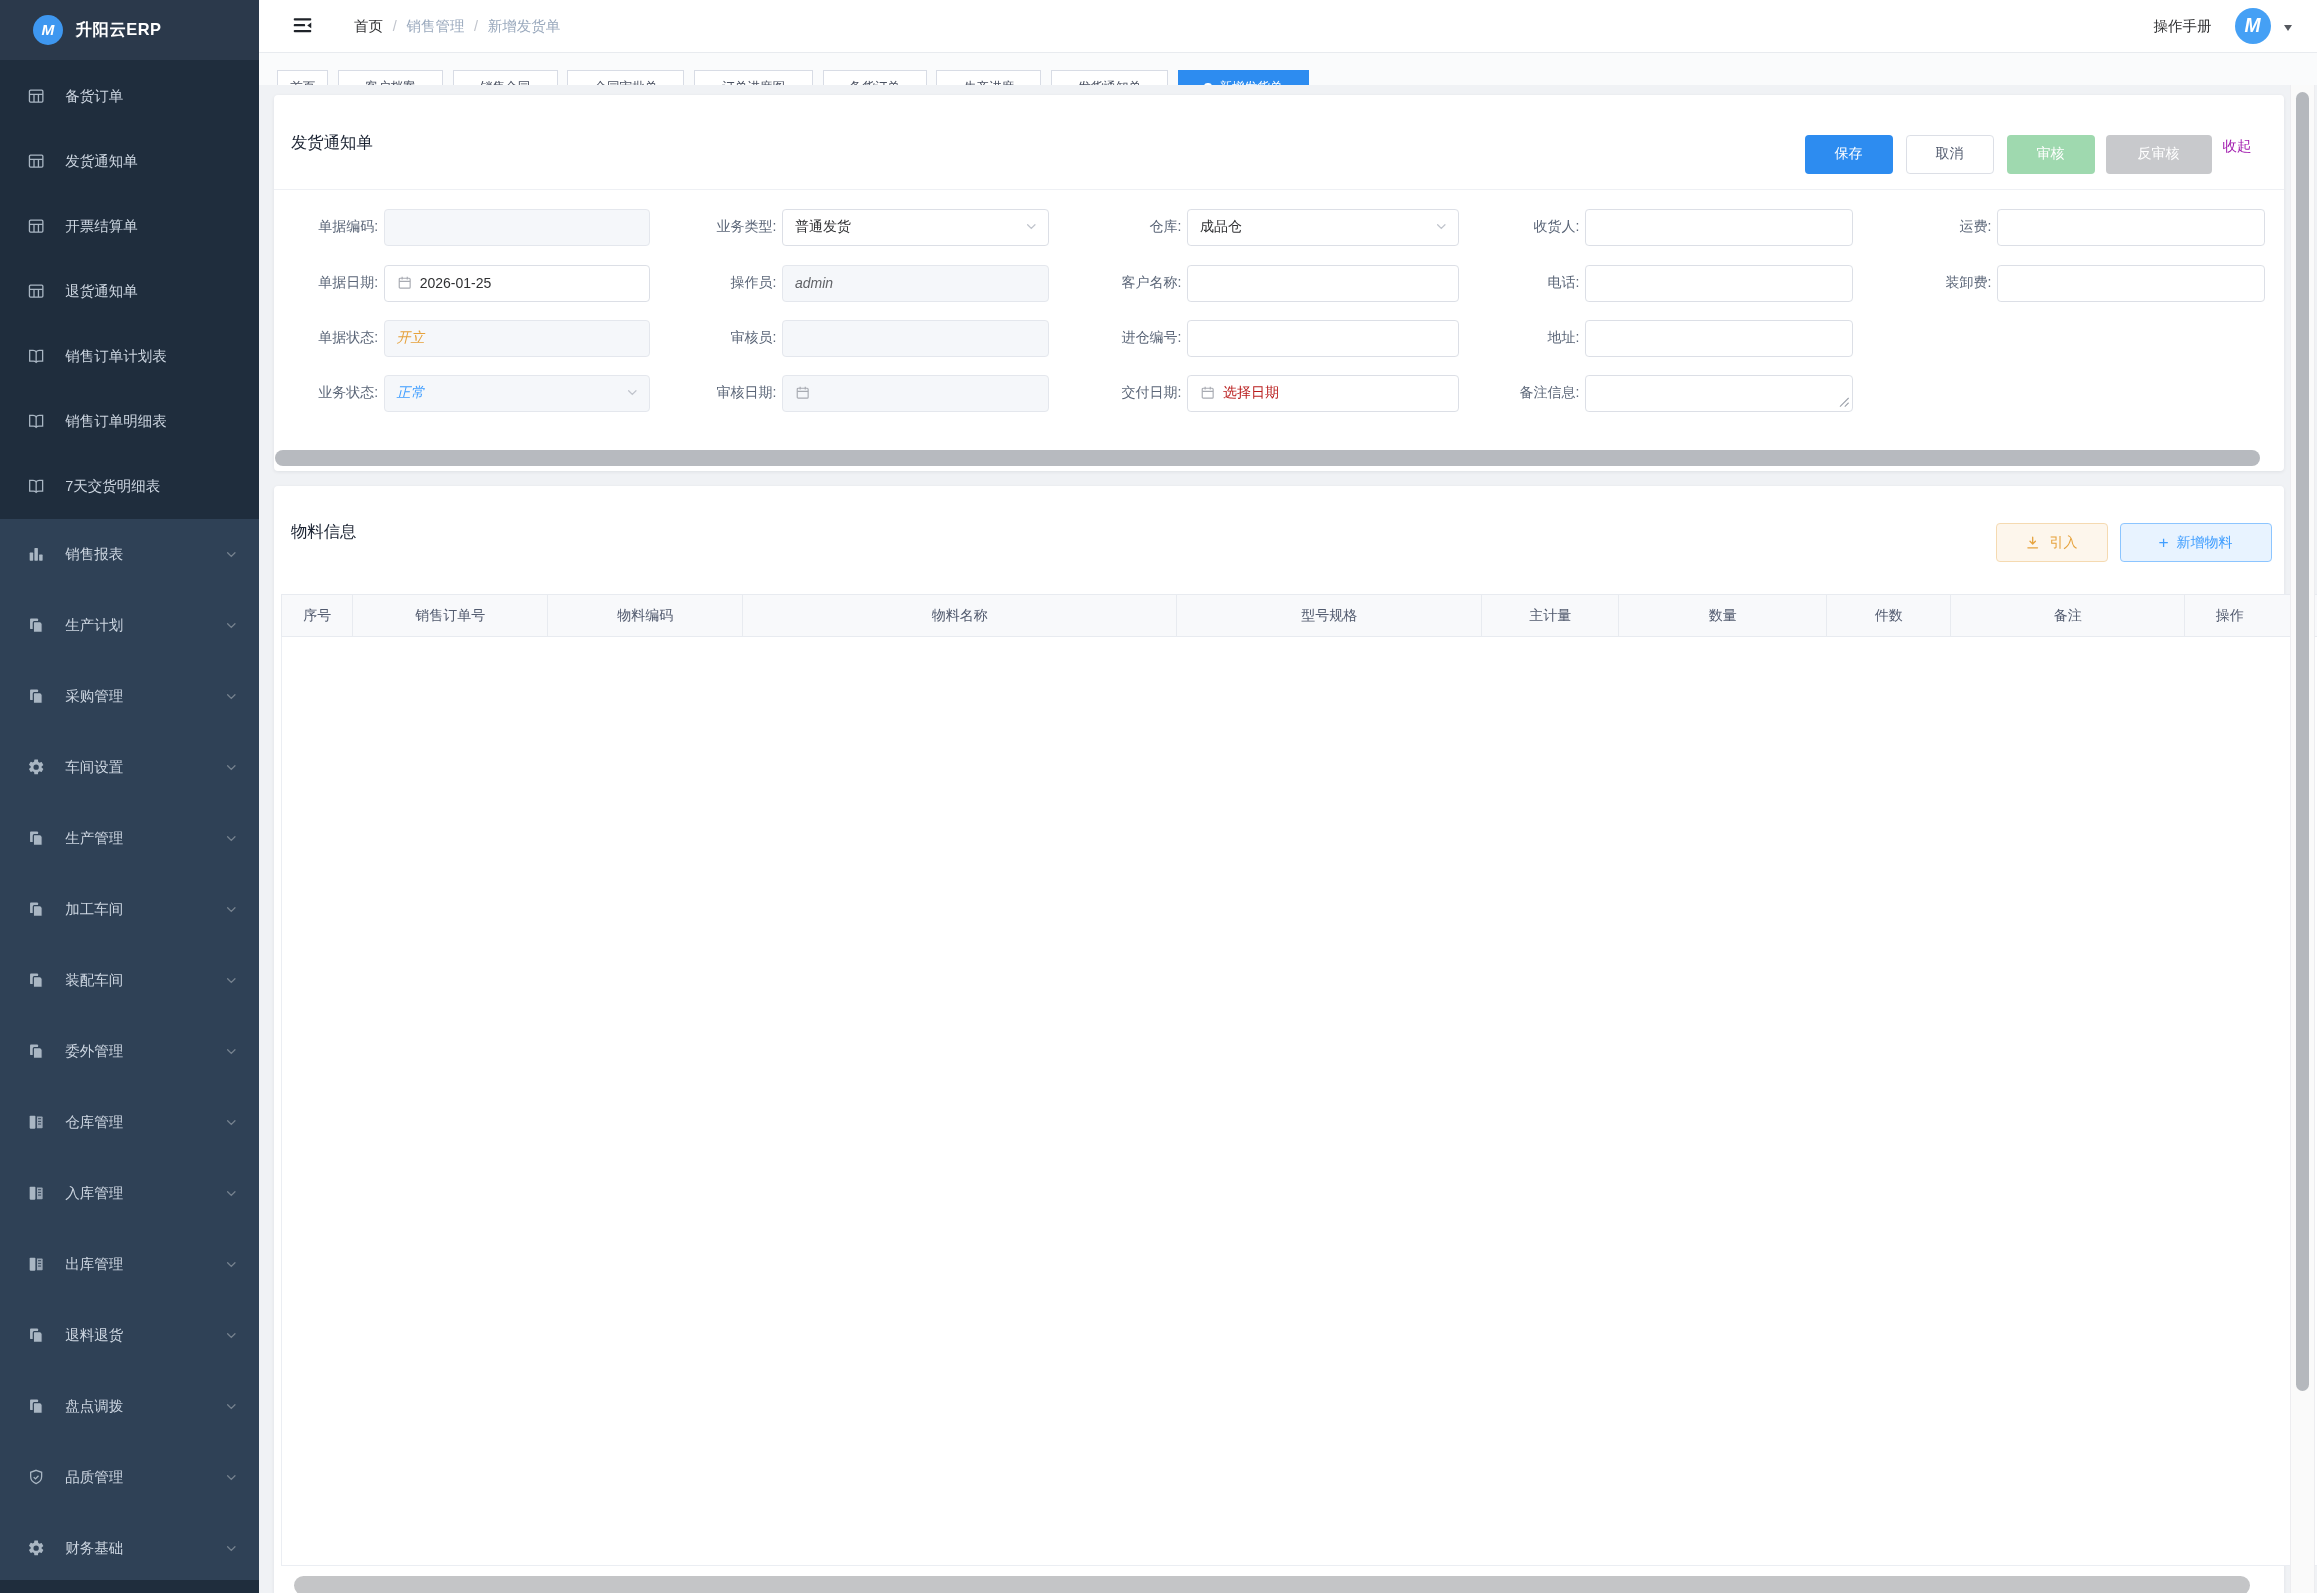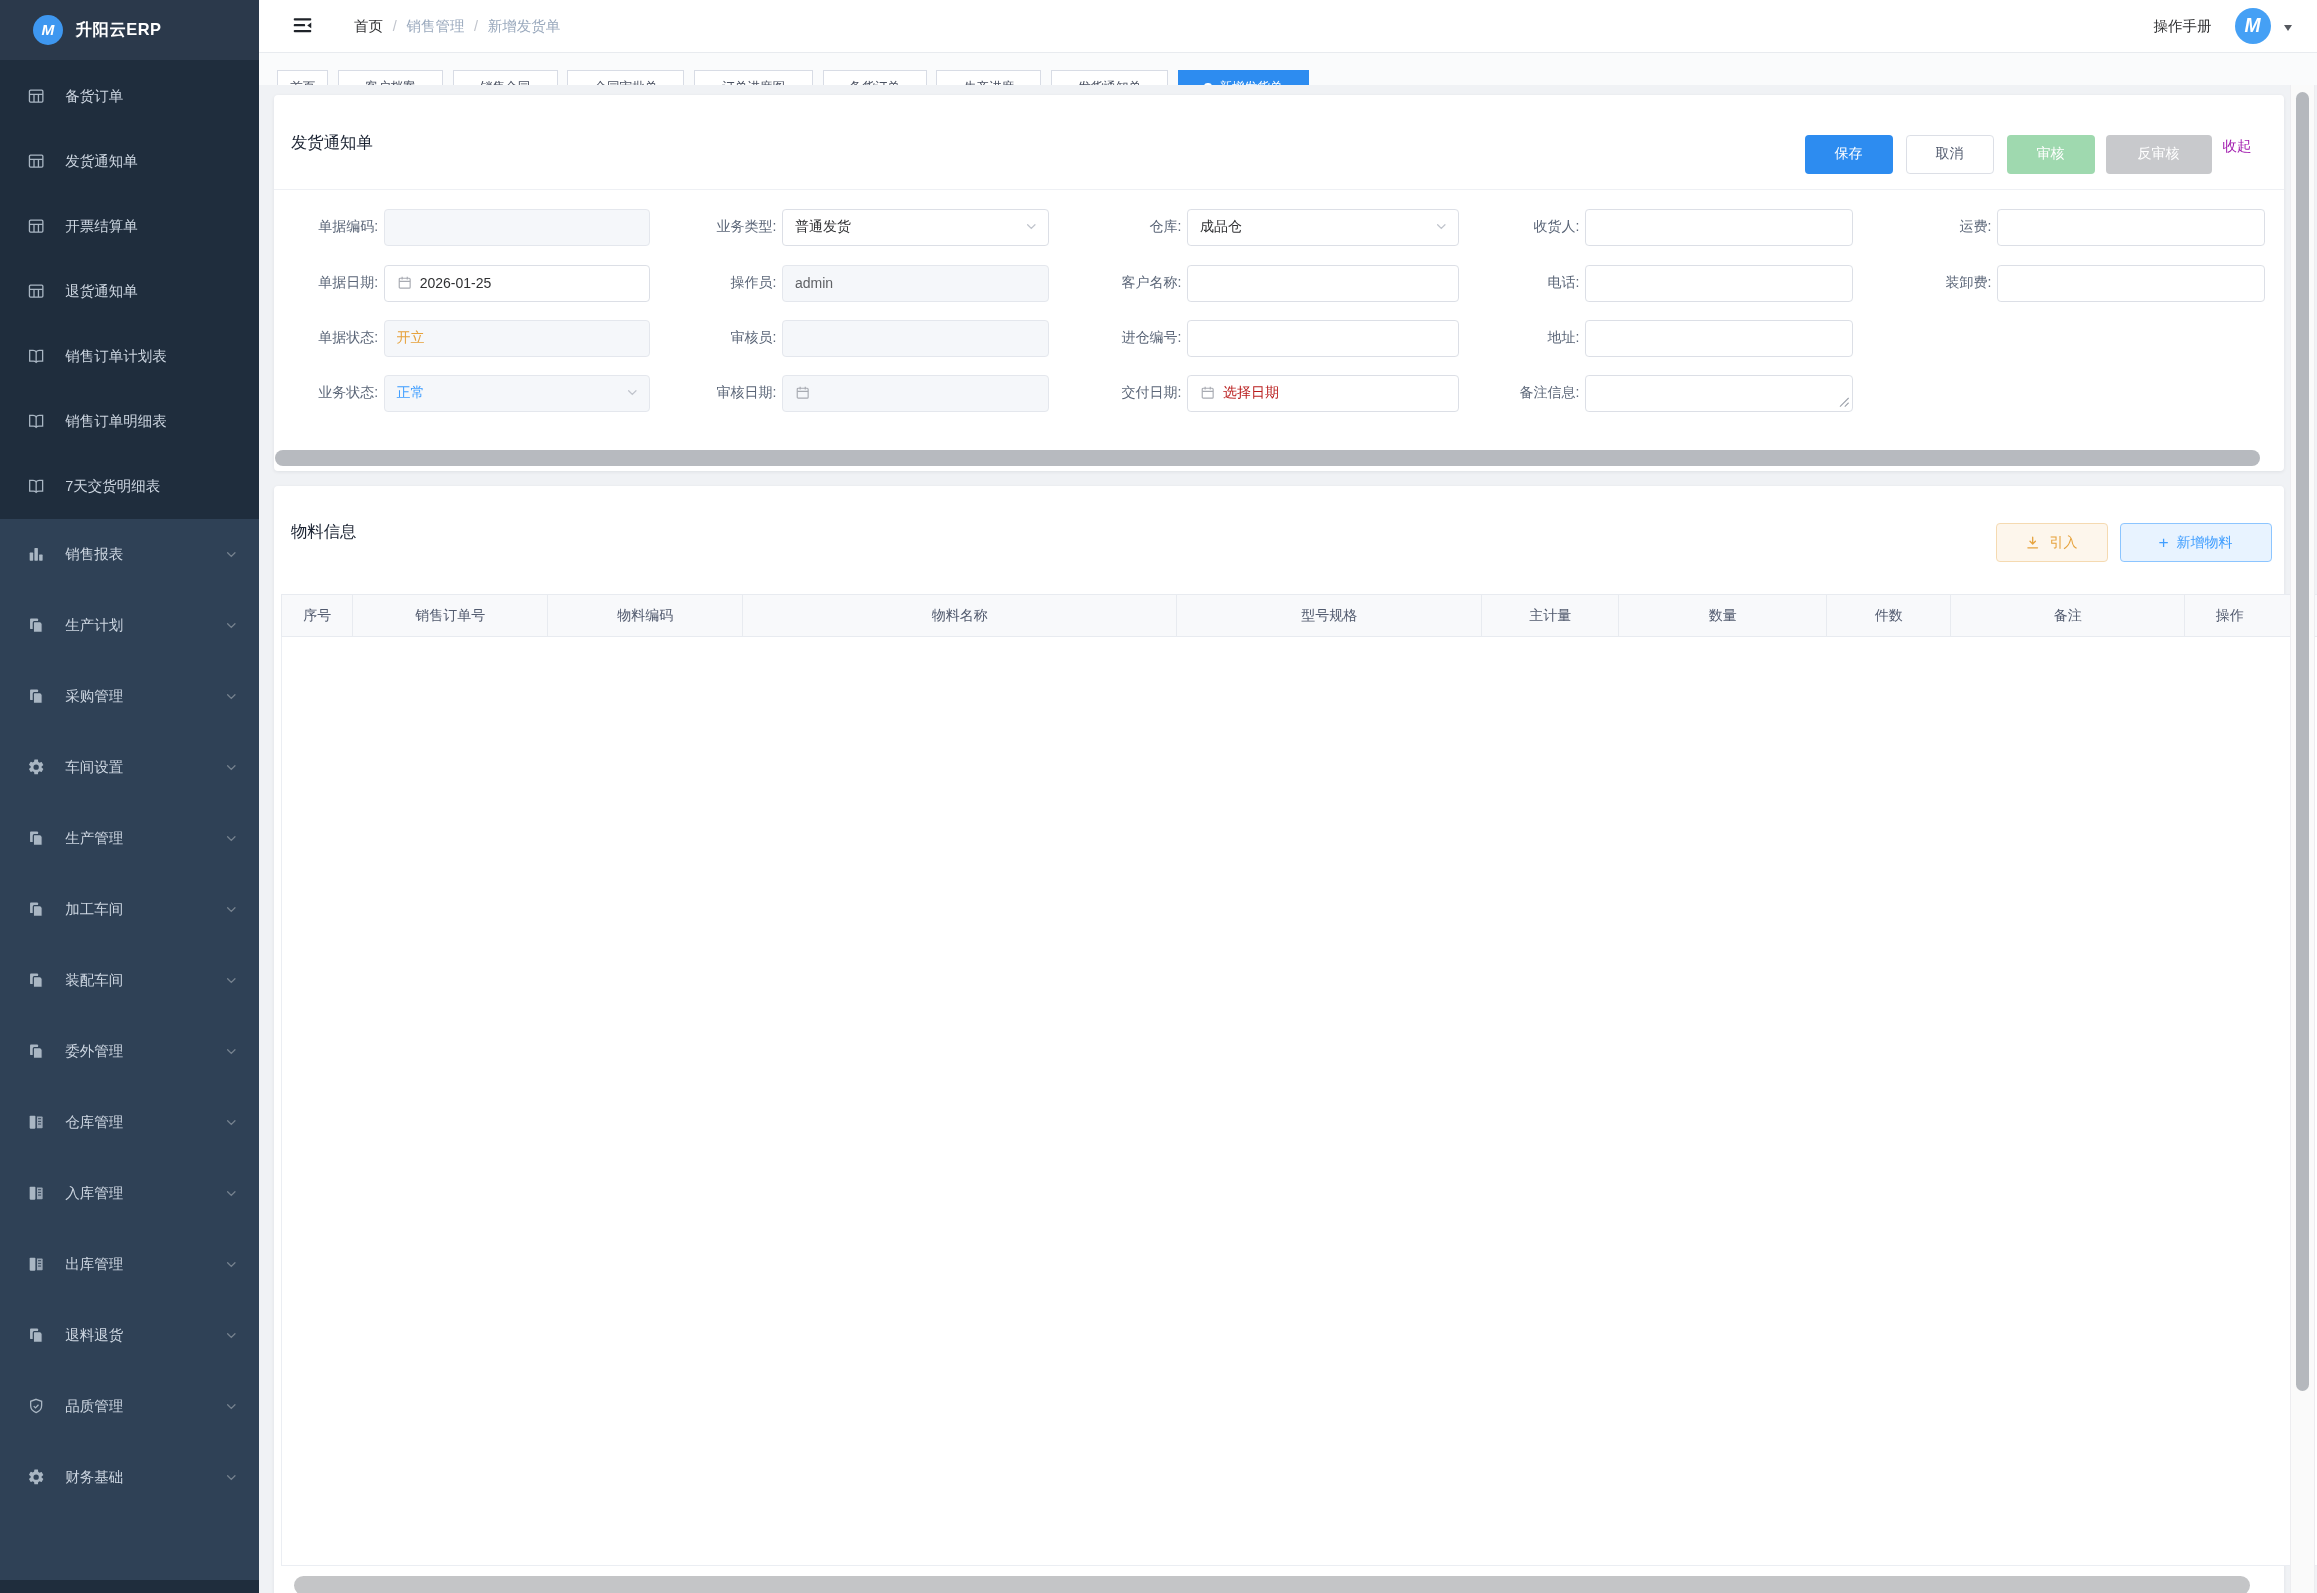--- a/index.html
+++ b/index.html
@@ -70,21 +70,21 @@
   .field{position:absolute;display:flex;align-items:center;height:37px;}
   .field label{display:block;text-align:right;font-size:14px;color:#5b6678;margin-right:5.8px;white-space:nowrap;}
   .r1{top:114px;}.r2{top:170px;}.r3{top:225px;}.r4{top:280px;}
   .c1{left:7.7px;}  .c1 label{width:97px;} .c1 .input{width:266px;}
   .c2{left:406px;}.c2 label{width:97px;} .c2 .input{width:267px;}
   .c3{left:811px;}.c3 label{width:97px;} .c3 .input{width:272px;}
   .c4{left:1212px;}.c4 label{width:94px;} .c4 .input{width:268px;}
   .c5{left:1614px;}.c5 label{width:104px;}.c5 .input{width:268px;}
   .input{position:relative;height:37px;box-sizing:border-box;border:1px solid #dcdfe6;border-radius:3.9px;background:#fff;
     display:flex;align-items:center;padding:0 11.6px;font-size:14px;color:#303133;overflow:hidden;}
-  .input.disabled{background:#f5f7fa;border-color:#e4e7ed;color:#606266;}
+  .input.disabled{background:#f5f7fa;border-color:#e4e7ed;color:#606266;font-style:italic;}
   .chev{position:absolute;right:10.6px;top:50%;margin-top:-6.8px;width:12.6px;height:12.6px;color:#c0c4cc;}
   .chev svg{width:12.6px;height:12.6px;display:block;}
   .cal{width:15.4px;height:15.4px;margin-right:7.7px;color:#a8abb2;flex:none;}
   .cal svg{width:15.4px;height:15.4px;display:block;}
   .ph{color:#b91c1c;}
   .text-warning{color:#e6a23c;}
   .text-primary{color:#409eff;}
   .grip{position:absolute;right:2.9px;bottom:2.9px;width:10.6px;height:10.6px;color:#9fa4ad;}
   .grip svg{width:10.6px;height:10.6px;display:block;}
 
@@ -350,20 +350,34 @@
           </span>
       </div>
       <div class="mi">
         <span class="mic">
             <svg viewBox="0 0 24 24">
               <rect x="4" y="3.2" width="10.5" height="14" rx="1.2" fill="currentColor"></rect>
               <path d="M9.5 7.5h8.2l2.3 2.6v10.2a1.2 1.2 0 0 1-1.2 1.2H9.5a1.2 1.2 0 0 1-1.2-1.2V8.7a1.2 1.2 0 0 1 1.2-1.2z" fill="currentColor" stroke="#2f4156" stroke-width="1.6"></path>
             </svg>
           </span>
         <span class="mil">退料退货</span>
+        <span class="mch">
+            <svg viewBox="0 0 24 24" fill="none" stroke="currentColor" stroke-width="2.4" stroke-linecap="round">
+              <path d="M5 9l7 7 7-7"></path>
+            </svg>
+          </span>
+      </div>
+      <div class="mi">
+        <span class="mic">
+            <svg viewBox="0 0 24 24">
+              <rect x="4" y="3.2" width="10.5" height="14" rx="1.2" fill="currentColor"></rect>
+              <path d="M9.5 7.5h8.2l2.3 2.6v10.2a1.2 1.2 0 0 1-1.2 1.2H9.5a1.2 1.2 0 0 1-1.2-1.2V8.7a1.2 1.2 0 0 1 1.2-1.2z" fill="currentColor" stroke="#2f4156" stroke-width="1.6"></path>
+            </svg>
+          </span>
+        <span class="mil">盘点调拨</span>
         <span class="mch">
             <svg viewBox="0 0 24 24" fill="none" stroke="currentColor" stroke-width="2.4" stroke-linecap="round">
               <path d="M5 9l7 7 7-7"></path>
             </svg>
           </span>
       </div>
       <div class="mi">
         <span class="mic">
             <svg viewBox="0 0 24 24" fill="none" stroke="currentColor" stroke-width="1.7">
               <path d="M12 3l7.2 2.6v5.6c0 4.6-3 7.7-7.2 9.3-4.2-1.6-7.2-4.7-7.2-9.3V5.6z"></path>

